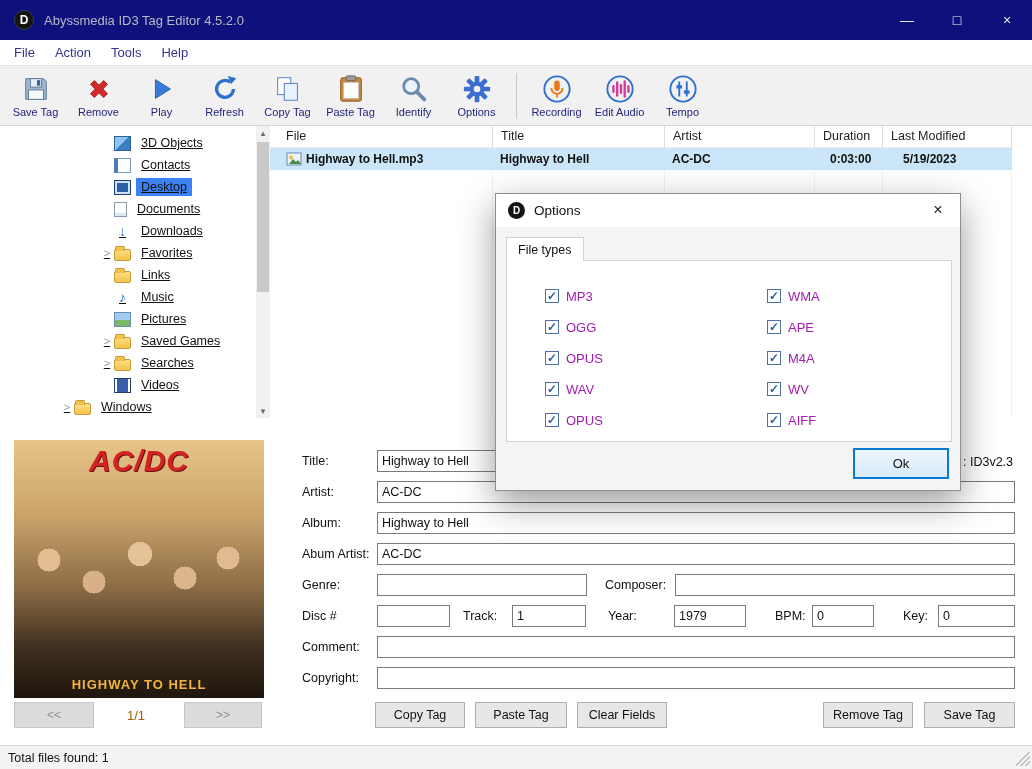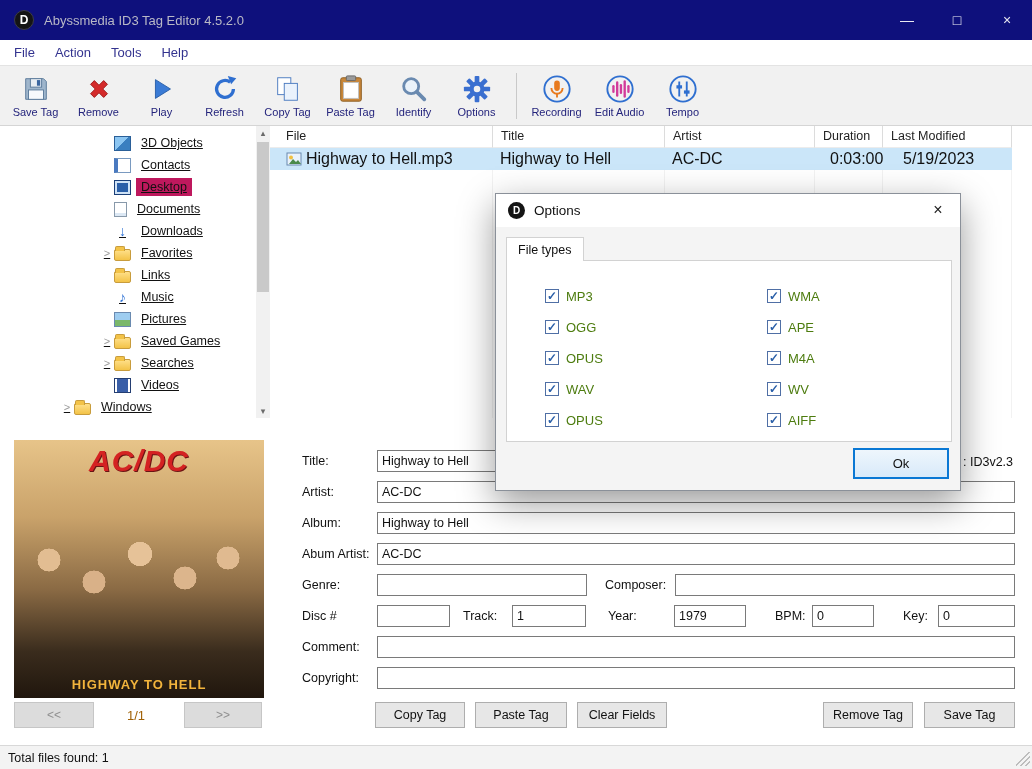--- a/index.html
+++ b/index.html
@@ -30,21 +30,21 @@
   .tbi { width:30px; height:30px; flex:none; }
   .tb-label { font-size:11px; color:#24247c; white-space:nowrap; }
   .tb-sep { width:1px; height:46px; background:#c9c9c9; margin:0 8px; flex:none; }
 
   
   .tree { left:0; top:126px; width:270px; height:292px; background:#fff; border-right:1px solid #e6e6e6; padding-top:6px; overflow:hidden; }
   .tree-row { display:flex; align-items:center; height:22px; font-size:12.5px;text-decoration:underline; }
   .lvl2 { margin-left:100px; } .lvl1 { margin-left:60px; }
   .tree-exp { width:14px; color:#9a9a9a; font-size:11px; text-align:center; flex:none; }
   .tree-label { padding:2px 5px; white-space:nowrap; }
-  .tree-row.selected .tree-label { background:#be185d; }
+  .tree-row.selected .tree-label { background:#3b82f6; }
   .ti { width:17px; height:15px; position:relative; margin-right:5px; flex:none; }
   .ti-folder { background:linear-gradient(#ffe08a,#f3c348); border:1px solid #c89c3c; border-radius:2px; height:12px; margin-top:3px; }
   .ti-folder::before { content:""; position:absolute; top:-4px; left:0; width:8px; height:4px;
       background:#f3c348; border:1px solid #c89c3c; border-bottom:none; border-radius:2px 2px 0 0; }
   .ti-glyph { color:#2a6fd4; font-weight:bold; font-size:14px; line-height:15px; text-align:center; }
   .ti-cube { background:linear-gradient(135deg,#8cc6f2 0 50%, #3a7fc0 50% 100%); border:1px solid #2a5f98; }
   .ti-contacts { background:#fff; border:1px solid #7a9ac0; border-left:4px solid #4a7ac0; }
   .ti-desktop { background:#2a5fa8; border:1px solid #1a3f78; box-shadow:inset 0 0 0 2px #cfe2f5; }
   .ti-doc { width:13px; background:#fff; border:1px solid #8899aa; box-shadow:inset 0 -3px 0 #dce8f4; }
   .ti-pic { background:linear-gradient(#9ecdf0 55%, #7ab86a 55%); border:1px solid #6a8ab0; }
@@ -53,21 +53,21 @@
   .sb-arrow { position:absolute; left:0; width:14px; height:14px; color:#6a6a6a; font-size:9px;
               display:flex; align-items:center; justify-content:center; }
   .sb-thumb { position:absolute; left:1px; top:16px; width:12px; height:150px; background:#c9c9c9; }
 
   
   .filelist { left:270px; top:126px; width:762px; height:292px; background:#fff; }
   .fl-head { position:absolute; top:0; height:22px; line-height:21px; font-size:12.5px; color:#222;
              border-right:1px solid #dcdcdc; border-bottom:1px solid #ececec; padding-left:8px; }
   .fl-line { position:absolute; top:22px; width:1px; height:270px; background:#f2f2f2; }
   .fl-row { position:absolute; top:22px; height:22px; width:742px; background:#cbe6f9; display:flex; align-items:center; }
-  .fl-cell { font-size:16px; color:#111; position:absolute; white-space:nowrap; }
+  .fl-cell { font-size:12px; color:#111; position:absolute; white-space:nowrap;font-weight:bold; }
 
   
   .editor { left:0; top:418px; width:920px; height:327px; background:#fff; }
   .album { position:absolute; left:14px; top:22px; width:250px; height:258px; overflow:hidden;
     background:
       radial-gradient(circle 19px at 35px 120px, #e2bd92 0 60%, transparent 61%),
       radial-gradient(circle 19px at 80px 142px, #d9b188 0 60%, transparent 61%),
       radial-gradient(circle 20px at 126px 114px, #e6c298 0 60%, transparent 61%),
       radial-gradient(circle 19px at 171px 138px, #dcb58c 0 60%, transparent 61%),
       radial-gradient(circle 19px at 214px 118px, #e0ba90 0 60%, transparent 61%),
@@ -101,21 +101,21 @@
               font-size:10px; display:flex; align-items:center; justify-content:center; margin-left:12px; flex:none; }
   .dlg-title { margin-left:9px; font-size:13.5px; color:#111; }
   .dlg-close { position:absolute; right:0; top:0; width:44px; height:32px; display:flex; align-items:center;
                justify-content:center; font-size:16px; color:#222; background:transparent; border:none; }
   .dlg-tab { position:absolute; left:10px; top:43px; height:24px; padding:0 11px; background:#fff;
              border:1px solid #d2d2d2; border-bottom:none; font-size:12.5px; display:flex; align-items:center; z-index:2; }
   .dlg-box { position:absolute; left:10px; top:66px; width:446px; height:182px; background:#fff; border:1px solid #d2d2d2; }
   .cbrow { position:absolute; display:flex; align-items:center; gap:7px; height:16px; }
   .cb { width:14px; height:14px; background:#fff; border:1px solid #4f6fa5; color:#2a5fa8; font-size:12px;
         font-weight:bold; line-height:12px; text-align:center; flex:none; }
-  .cb-label { font-size:13px; color:#4d7c0f; }
+  .cb-label { font-size:13px; color:#a21caf; }
   .dlg-ok { position:absolute; left:357px; top:254px; width:96px; height:31px;
             background:linear-gradient(#eef6fc,#d8eafa); border:2px solid #0a78d4; font-size:13px;
             font-family:inherit; color:#111; display:flex; align-items:center; justify-content:center; }
 </style>
 </head>
 <body>
 
 <div class="abs titlebar">
   <div class="logo">D</div>
   <div class="win-title">Abyssmedia ID3 Tag Editor 4.5.2.0</div>

